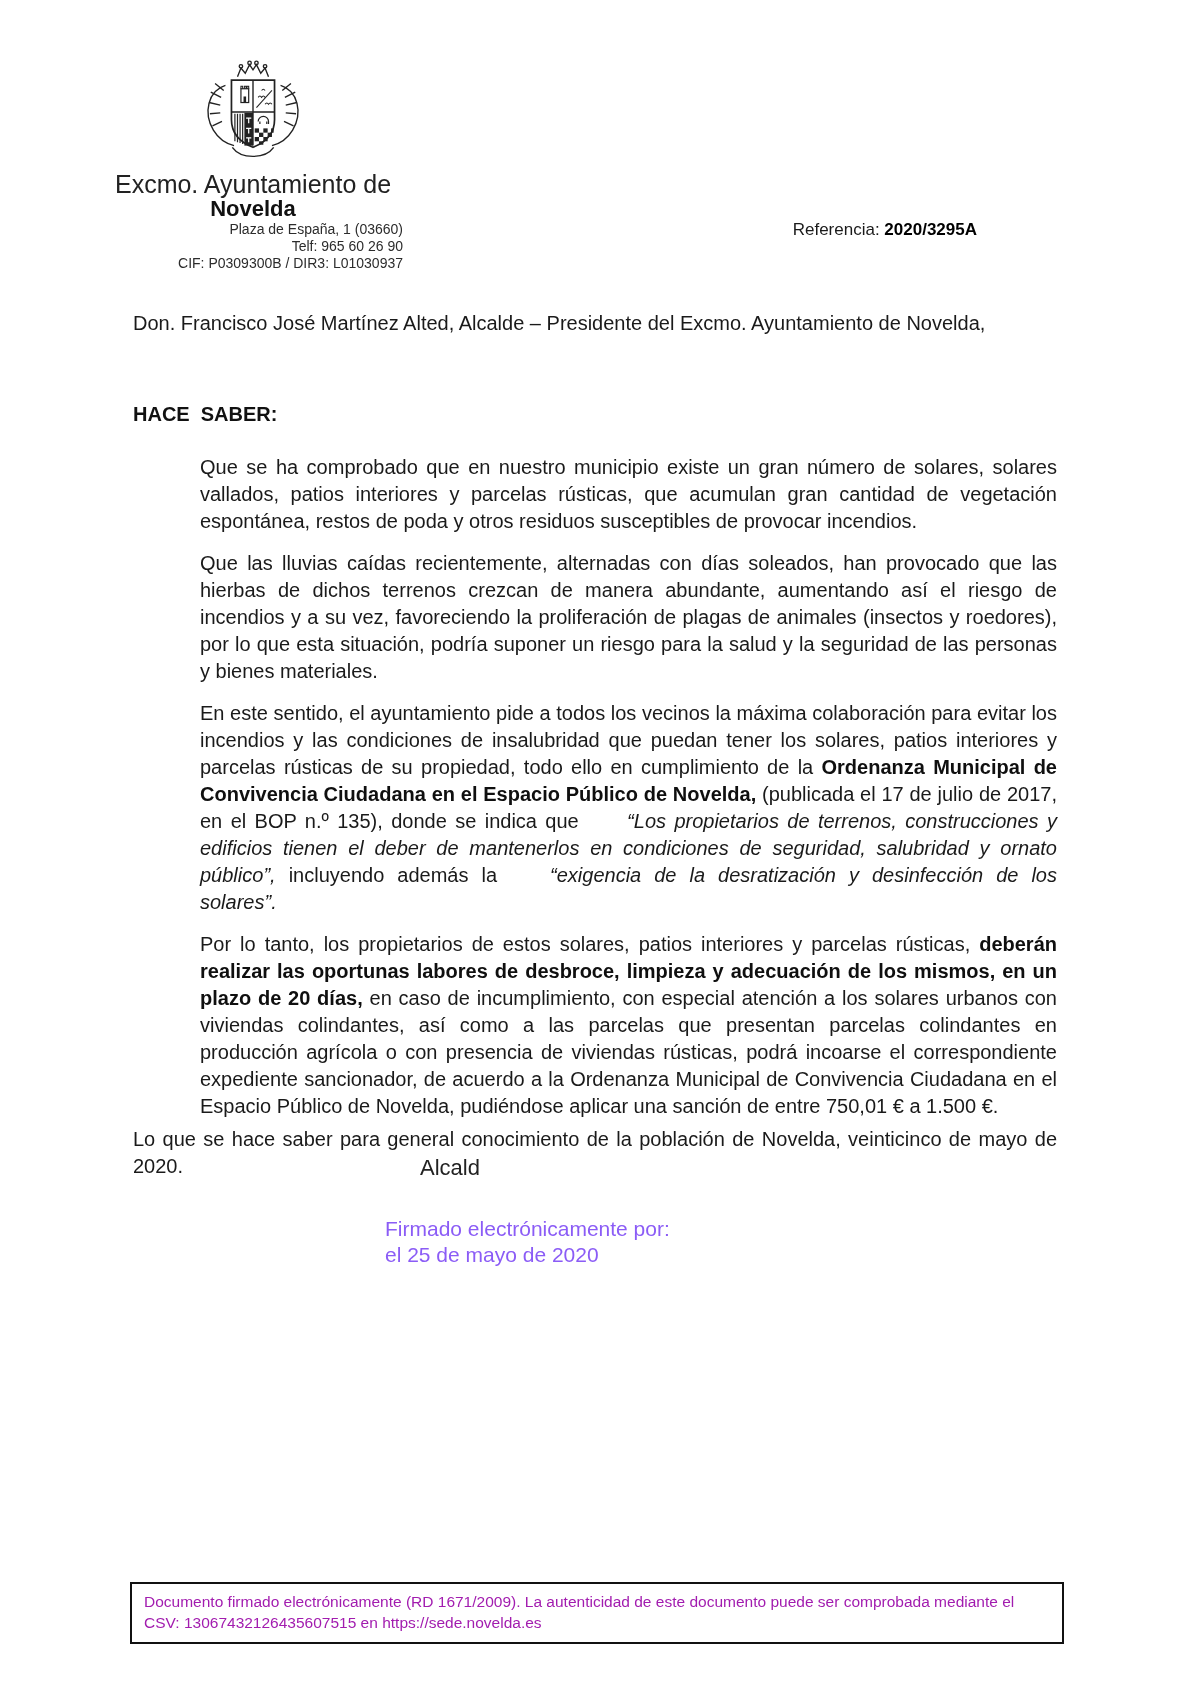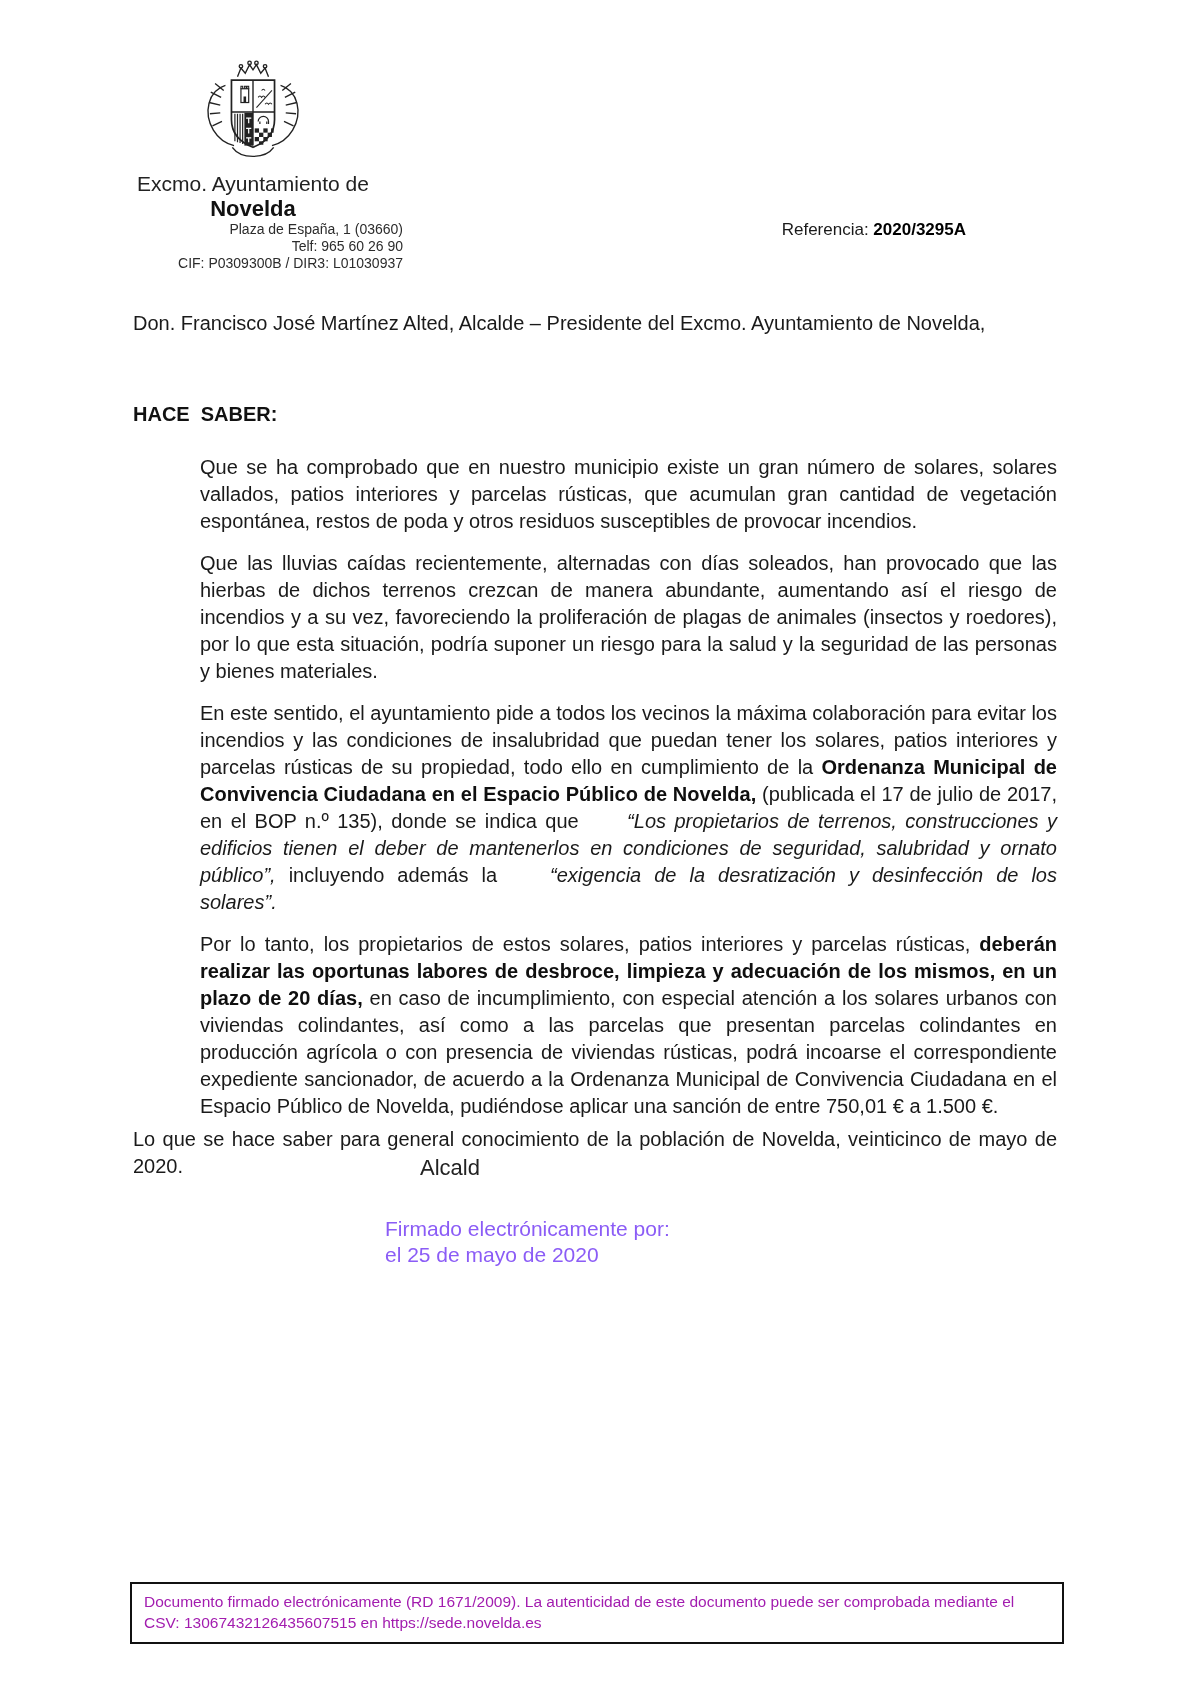--- a/index.html
+++ b/index.html
@@ -9,24 +9,24 @@
     background:#ffffff;
     font-family:"Liberation Sans",sans-serif;
     color:#1a1a1a;
     overflow:hidden;
     box-sizing:border-box;
   }
   
   .header{position:relative;padding-top:56px;}
   .org-block{width:300px;margin-left:103px;text-align:center;}
   .logo-wrap{display:block;margin:0 auto 4px auto;width:126px;height:112px;}
-  .org-line1{font-size:21px;line-height:24px;color:#222;}
+  .org-line1{font-size:25px;line-height:24px;color:#222;}
   .org-name{font-size:22px;line-height:25px;font-weight:bold;color:#111;}
   .org-small{font-size:14px;line-height:17px;color:#2c2c2c;text-align:right;}
-  .reference{position:absolute;top:220px;right:234px;font-size:17px;color:#1a1a1a;white-space:nowrap;}
+  .reference{position:absolute;top:220px;right:223px;font-size:17px;color:#1a1a1a;white-space:nowrap;}
   .reference b{color:#000;}
   
   .title{
     margin:70px 133px 0 133px;
     text-align:center;
     font-size:84px;
     font-weight:bold;
     line-height:1;
     letter-spacing:0px;
     color:#000;

